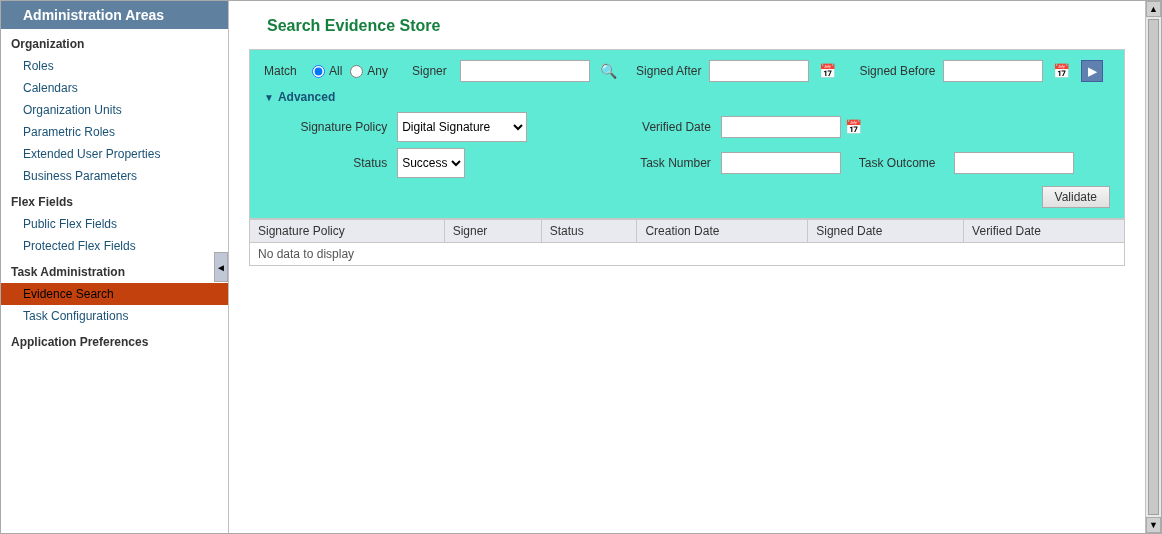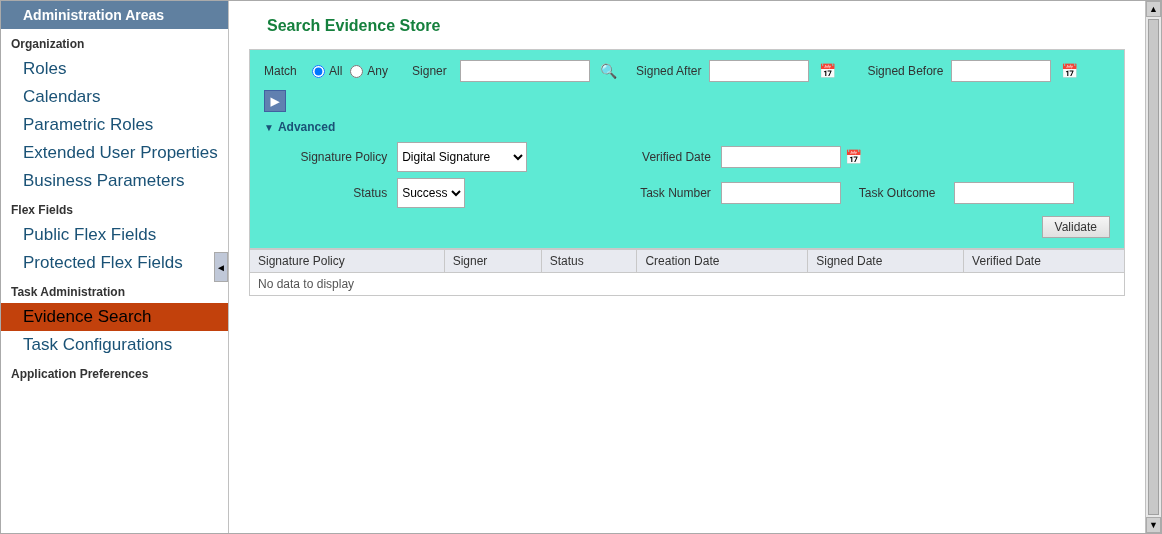--- a/index.html
+++ b/index.html
@@ -3,21 +3,21 @@
   <meta charset="utf-8">
   <style>
     * { box-sizing: border-box; margin: 0; padding: 0; }
     body { font-family: Arial, sans-serif; font-size: 12px; background: #f0f0f0; }
     .outer { display: flex; width: 1162px; height: 534px; overflow: hidden; border: 1px solid #aaa; background: #fff; }
 
     
     .sidebar { width: 228px; min-width: 228px; background: #fff; border-right: 1px solid #c0c0c0; overflow-y: auto; position: relative; }
     .sidebar-header { background: #6080a0; color: #fff; font-weight: bold; font-size: 14px; padding: 6px 22px; }
     .sidebar-section { font-weight: bold; color: #333; padding: 8px 10px 4px 10px; font-size: 12px; }
-    .sidebar-item { padding: 4px 10px 4px 22px; color: #1a5276; cursor: pointer; font-size: 17px; }
+    .sidebar-item { padding: 4px 10px 4px 22px; color: #1a5276; cursor: pointer; font-size: 12px; }
     .sidebar-item.active { background: #c2410c; color: #000; }
     .sidebar-collapse-btn { position: absolute; right: 0; top: 50%; width: 14px; background: #c0c8d8; cursor: pointer; border: 1px solid #aaa; font-size: 10px; display: flex; align-items: center; justify-content: center; height: 30px; transform: translateY(-50%); }
 
     
     .main { flex: 1; display: flex; flex-direction: column; overflow: hidden; position: relative; }
     .main-inner { flex: 1; padding: 16px 20px 10px 20px; overflow-y: auto; }
     .page-title { font-size: 16px; font-weight: bold; color: #15803d; margin-bottom: 14px; margin-left: 18px; }
 
     
     .search-form { border: 1px solid #c8c8c8; background: #5eead4; padding: 10px 14px; }
@@ -59,20 +59,21 @@
 <div class="outer">
 
   <div class="sidebar">
     <div class="sidebar-header">Administration Areas</div>
 
     <div id="sidebar-content">
         <div>
           <div class="sidebar-section">Organization</div>
           <div class="sidebar-item">Roles</div>
           <div class="sidebar-item">Calendars</div>
+          <div class="sidebar-item">Organization Units</div>
           <div class="sidebar-item">Parametric Roles</div>
           <div class="sidebar-item">Extended User Properties</div>
           <div class="sidebar-item">Business Parameters</div>
         </div>
         <div>
           <div class="sidebar-section">Flex Fields</div>
           <div class="sidebar-item">Public Flex Fields</div>
           <div class="sidebar-item">Protected Flex Fields</div>
         </div>
         <div>
@@ -110,21 +111,21 @@
           <span class="icon-btn">
               <span style="color:#c05000;font-size:14px;">🔍</span>
             </span>
 
           <span class="form-label" style="margin-left:8px;">Signed After</span>
           <input type="text" class="date-input" style="">
           <span class="icon-btn">
               <span style="font-size:14px;">📅</span>
             </span>
 
-          <span class="form-label" style="margin-left:20px;text-align:center;">Signed Before</span>
+          <span class="form-label" style="margin-left:12px;text-align:center;">Signed Before</span>
           <input type="text" class="date-input" style="">
           <span class="icon-btn">
               <span style="font-size:14px;">📅</span>
             </span>
           <span class="icon-go">▶</span>
         </div>
 
         <div class="advanced-header">
           <span class="tri">▼</span>
           <span>Advanced</span>

